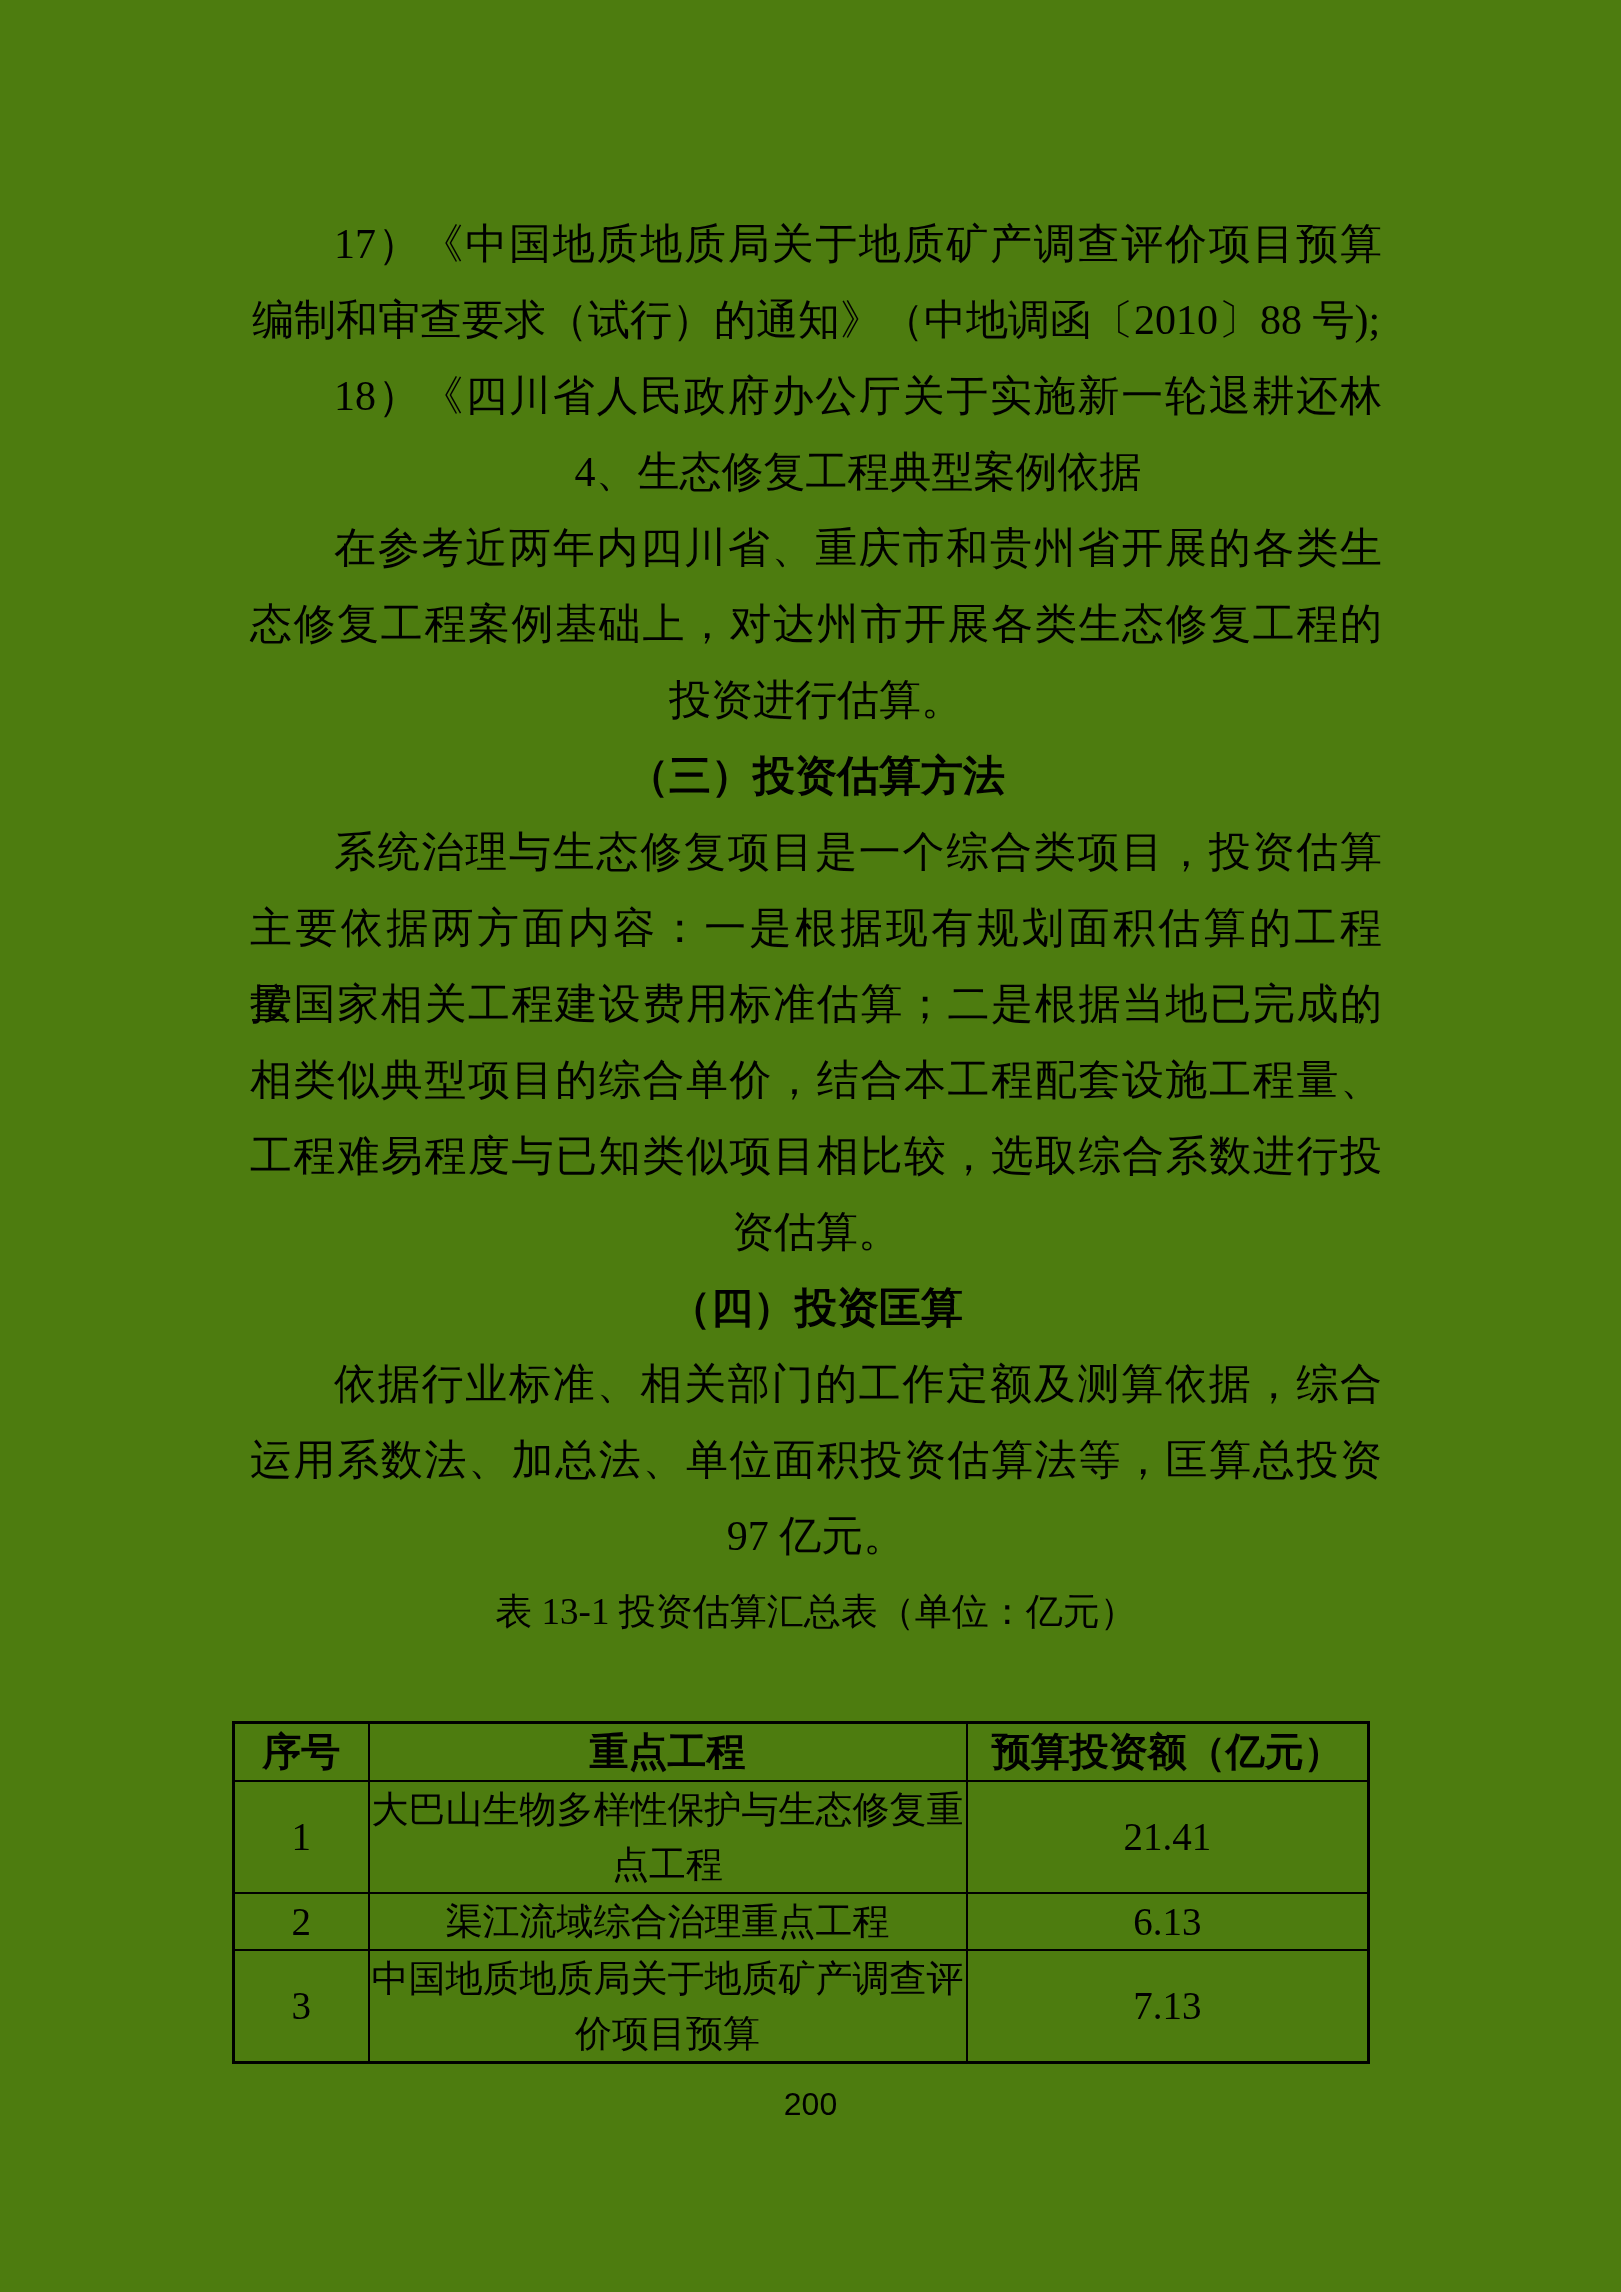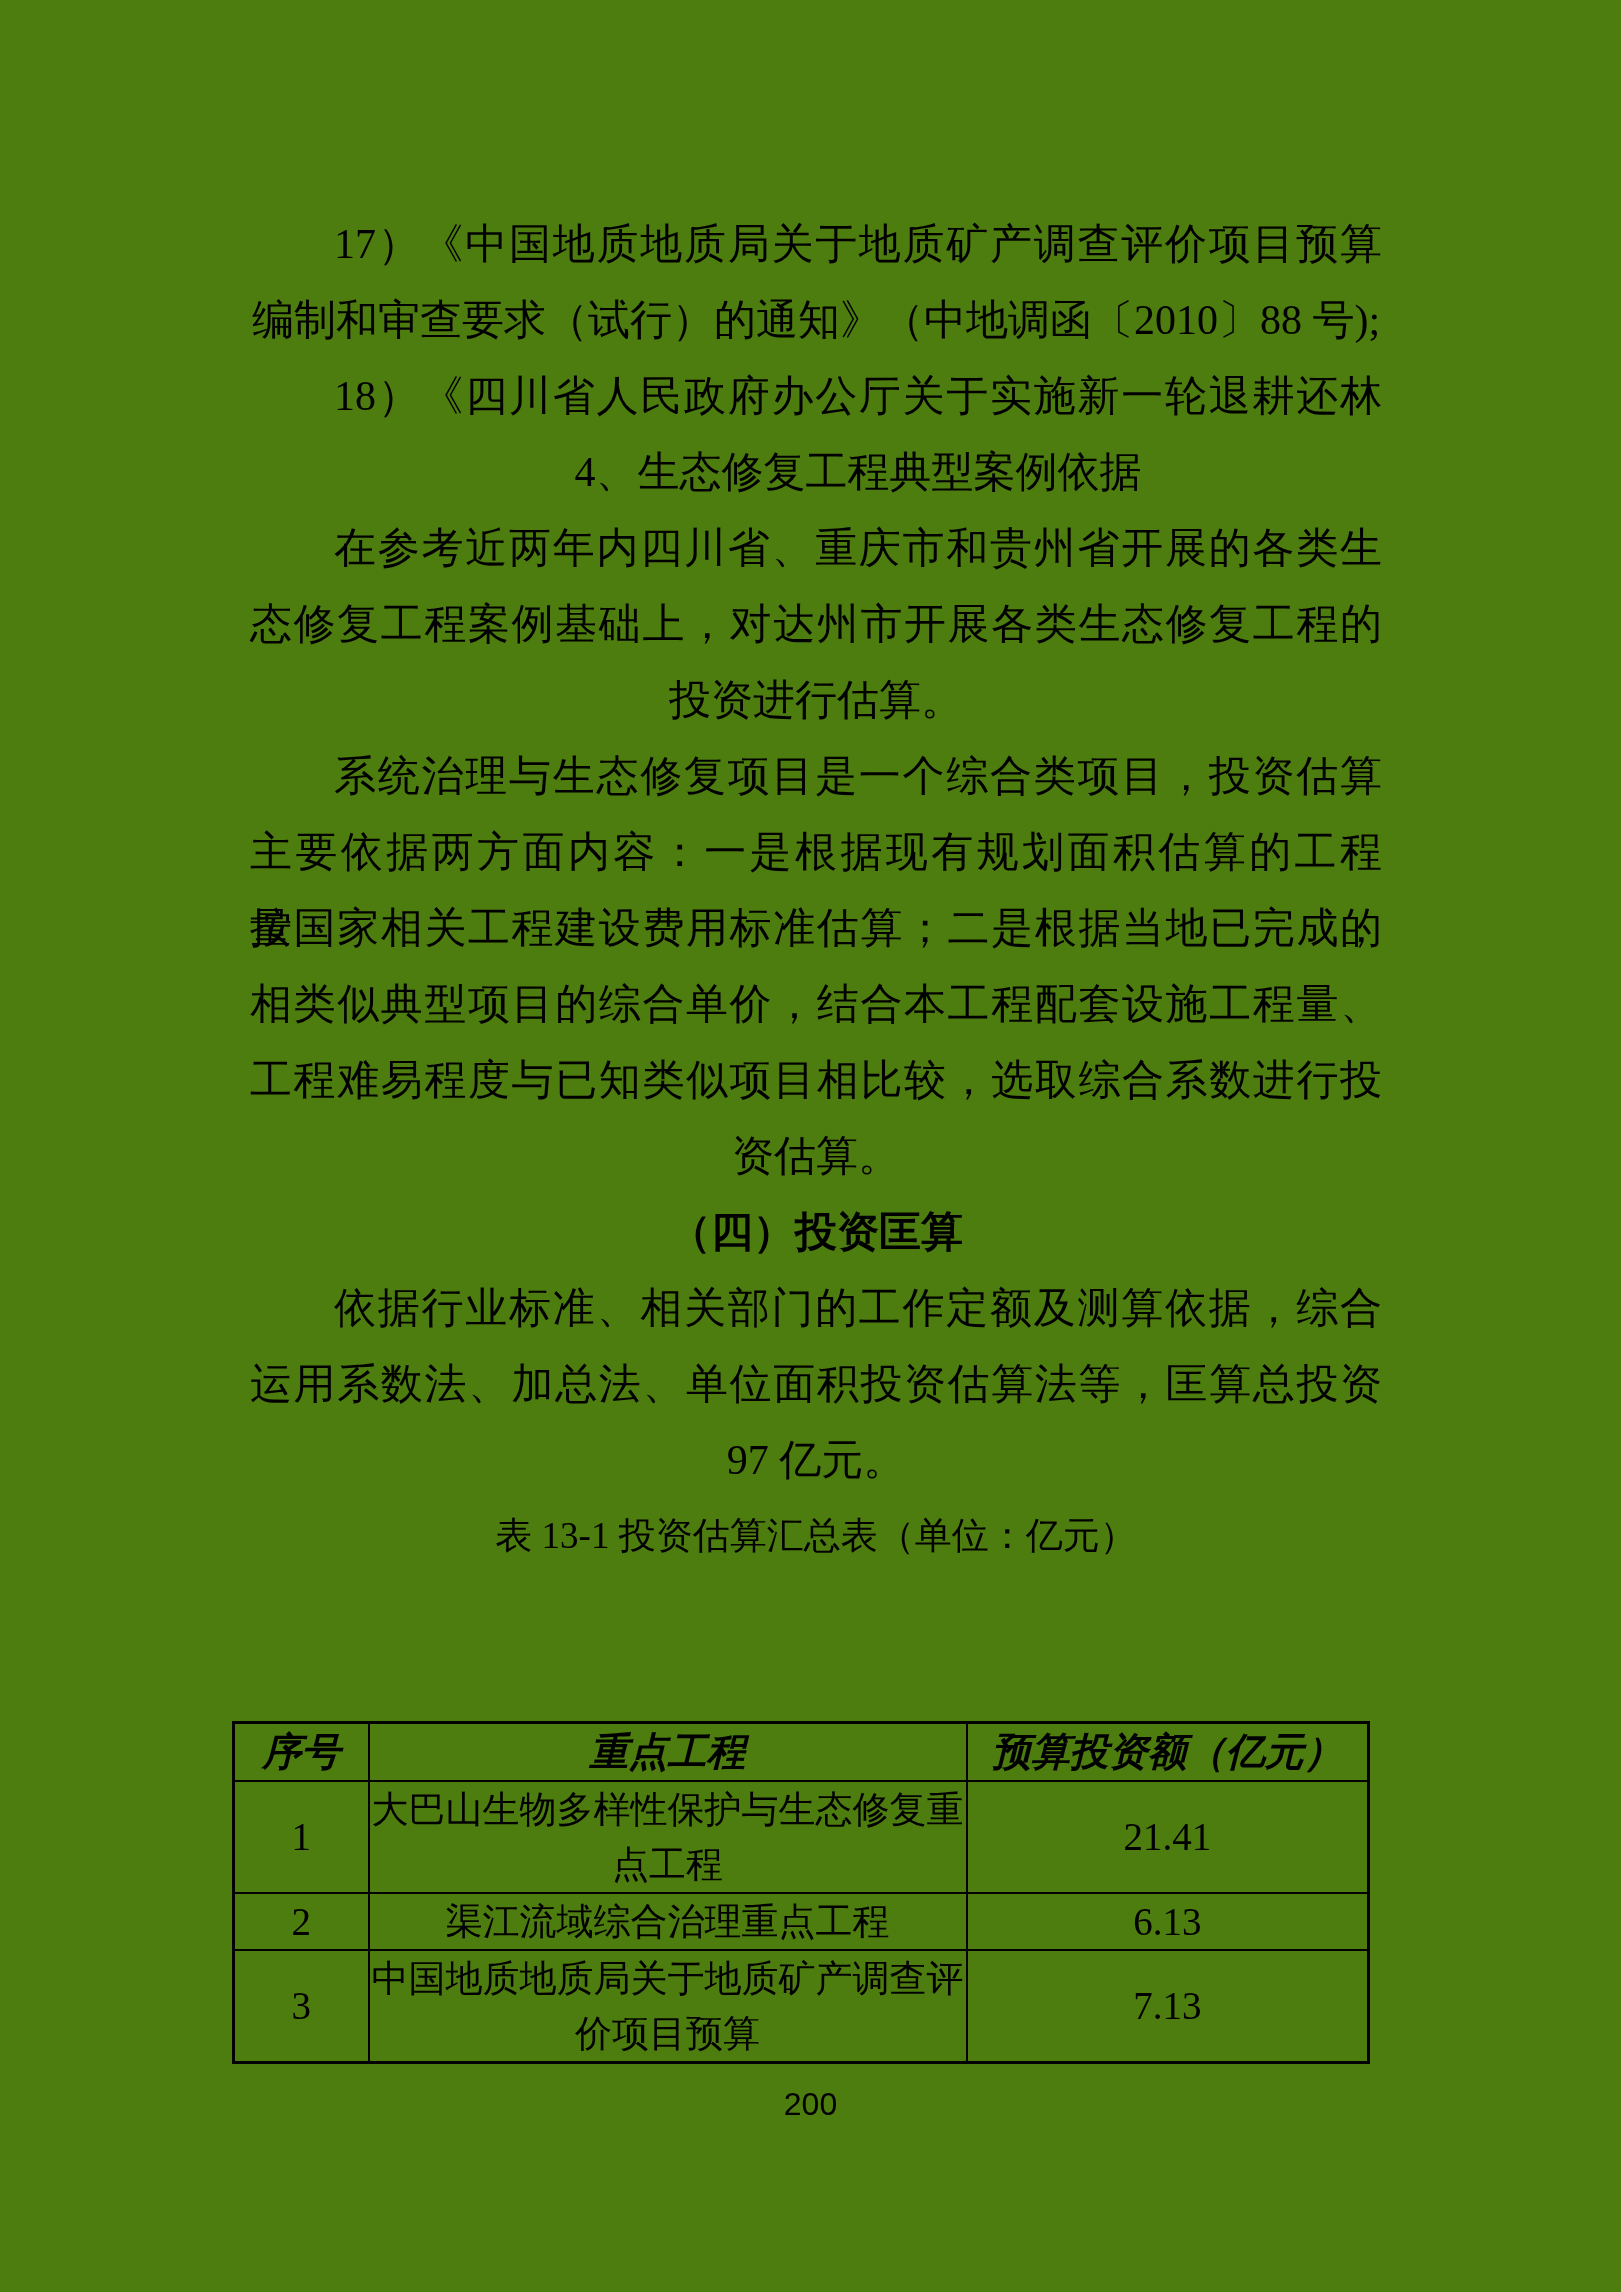--- a/index.html
+++ b/index.html
@@ -46,21 +46,20 @@
     border:2.9px solid #000;
     text-align:center;
     vertical-align:middle;
     padding:0;
     overflow:hidden;
   }
   table.inv th {
     font-size:39px;
     font-weight:bold;
     font-family:"Liberation Serif","DejaVu Serif",serif;
-    font-style:italic;
   }
   td.no, td.val { font-size:39px; }
   td.proj { font-size:37px; line-height:55px; padding:5.9px 9.8px;border-radius:17px; }
   .pagenum {
     position:absolute;
     top:2086px; left:0; width:100%;
     text-align:center;
     font-size:32px;
     font-family:"Liberation Sans","DejaVu Sans",sans-serif;
   }
@@ -71,20 +70,21 @@
 <div class="page">
 
   <div class="textblock">
     <div class="line j ind">17）《中国地质地质局关于地质矿产调查评价项目预算</div>
     <div class="line">编制和审查要求（试行）的通知》（中地调函〔2010〕88 号);</div>
     <div class="line j ind">18）《四川省人民政府办公厅关于实施新一轮退耕还林</div>
     <div class="line ind">4、生态修复工程典型案例依据</div>
     <div class="line j ind">在参考近两年内四川省、重庆市和贵州省开展的各类生</div>
     <div class="line j">态修复工程案例基础上，对达州市开展各类生态修复工程的</div>
     <div class="line">投资进行估算。</div>
+    <div class="line bold">（三）投资估算方法</div>
     <div class="line j ind">系统治理与生态修复项目是一个综合类项目，投资估算</div>
     <div class="line j">主要依据两方面内容：一是根据现有规划面积估算的工程量，</div>
     <div class="line j">按国家相关工程建设费用标准估算；二是根据当地已完成的</div>
     <div class="line j">相类似典型项目的综合单价，结合本工程配套设施工程量、</div>
     <div class="line j">工程难易程度与已知类似项目相比较，选取综合系数进行投</div>
     <div class="line">资估算。</div>
     <div class="line bold">（四）投资匡算</div>
     <div class="line j ind">依据行业标准、相关部门的工作定额及测算依据，综合</div>
     <div class="line j">运用系数法、加总法、单位面积投资估算法等，匡算总投资</div>
     <div class="line">97 亿元。</div>

